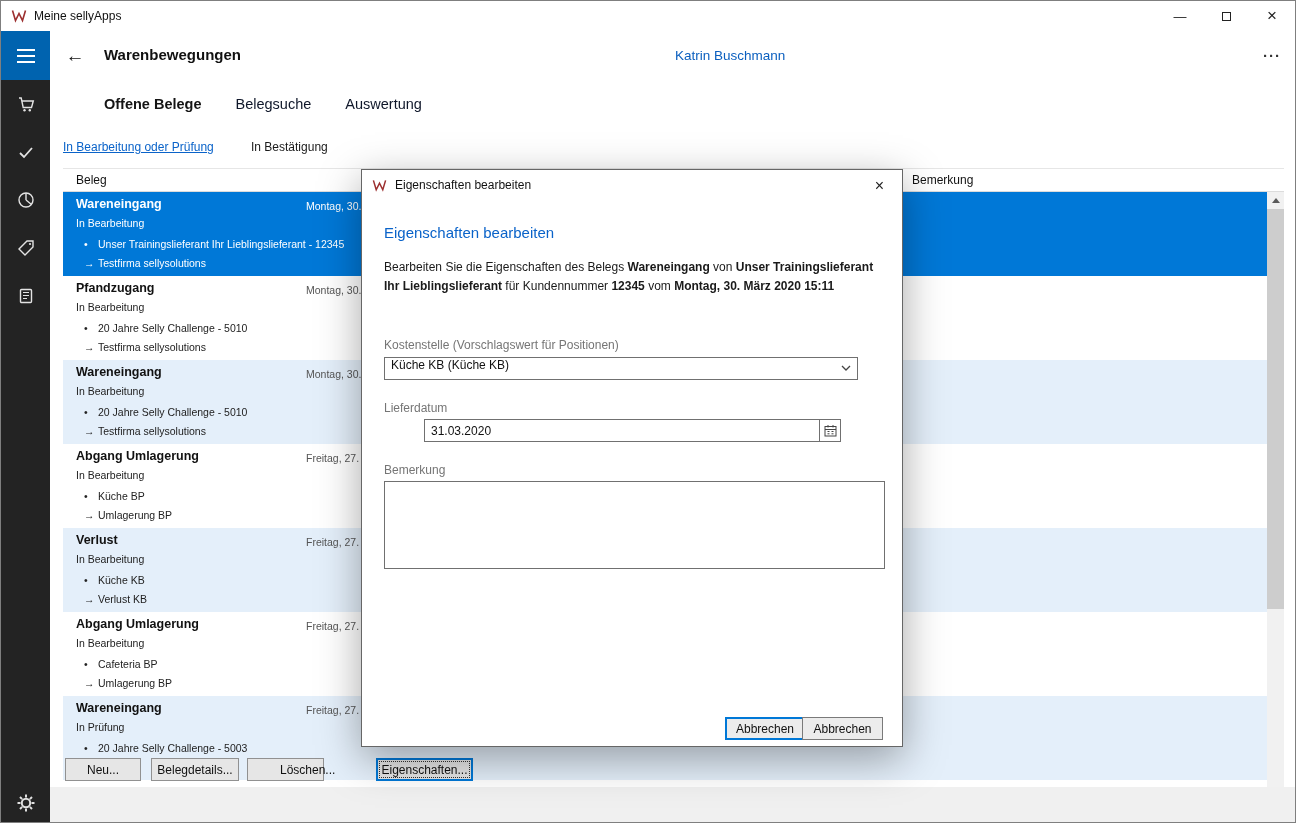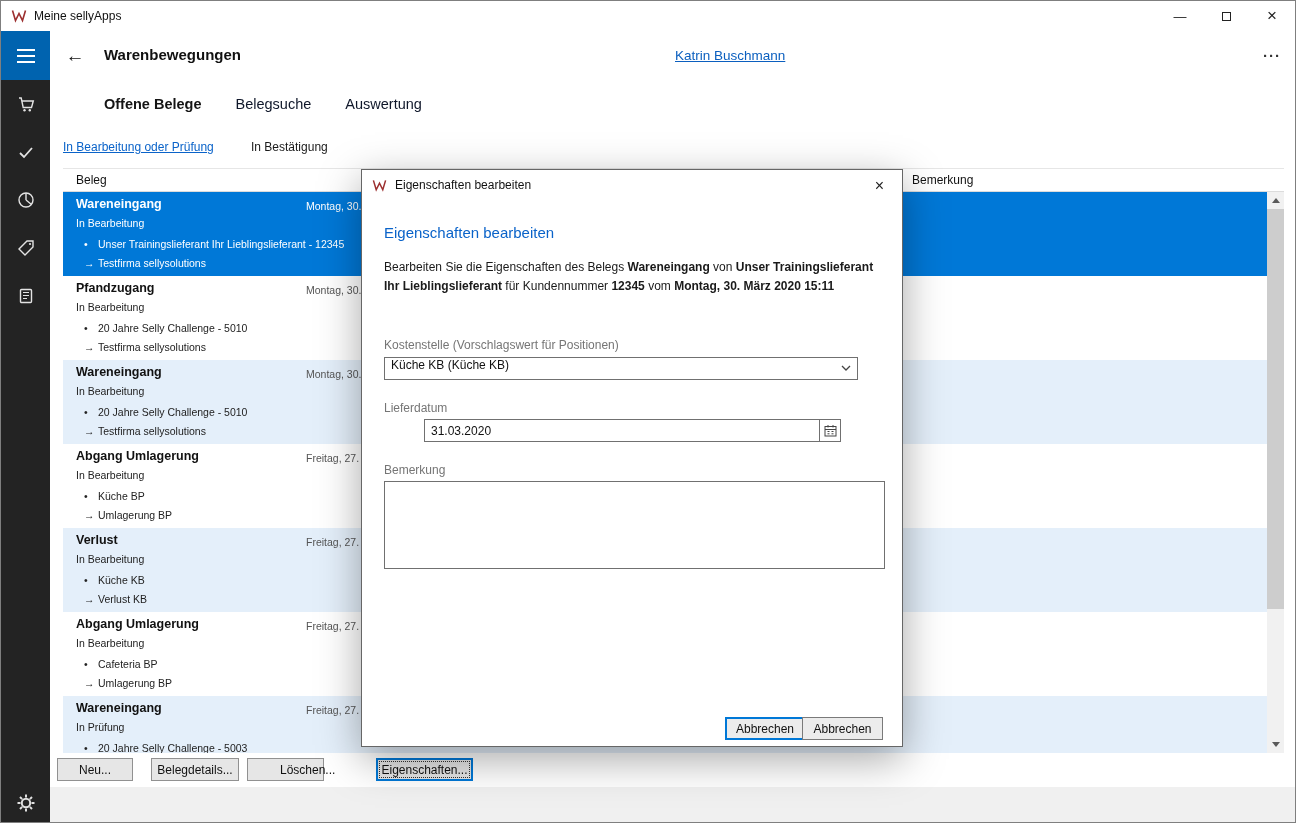--- a/index.html
+++ b/index.html
@@ -19,35 +19,35 @@
   .sidebar { position:absolute; left:0; top:30px; width:49px; bottom:0; background:#232323; }
   .hamburger { position:absolute; left:0; top:0; width:49px; height:49px; background:#0063af; display:flex; flex-direction:column; align-items:center; justify-content:center; gap:4px; }
   .hamburger i { display:block; width:18px; height:2px; background:#fff; }
   .side-items { position:absolute; top:49px; left:0; width:49px; }
   .side-item { width:49px; height:48px; display:flex; align-items:center; justify-content:center; }
   .side-gear { position:absolute; bottom:9px; left:0; width:49px; display:flex; justify-content:center; }
 
   
   .back-button { position:absolute; left:62px; top:43px; width:24px; height:24px; font-size:19px; color:#111; text-align:center; line-height:24px; }
   .page-title { position:absolute; left:103px; top:45px; font-size:15px; font-weight:bold; color:#111; }
-  .user-name { position:absolute; left:674px; top:47px; font-size:13.5px; color:#0b5fbf;text-decoration:underline; }
+  .user-name { position:absolute; left:674px; top:47px; font-size:13.5px; color:#0b5fbf; }
   .more-button { position:absolute; left:1256px; top:44px; width:30px; height:24px; font-size:15px; font-weight:bold; color:#333; text-align:center; letter-spacing:1px; line-height:22px; }
 
   
   .tabs { position:absolute; left:75px; top:95px; display:flex; gap:34px; }
   .tab { font-size:14.5px; color:#0f172a; cursor:default; }
   .tab.active { color:#141414; font-weight:bold;margin-left:28px; }
   .subtabs { position:absolute; left:62px; top:139px; }
   .subtab { position:absolute; top:0; font-size:12px; color:#1a1a1a; white-space:nowrap; }
   .subtab.active { color:#0a63c9; text-decoration:underline; }
   .subtab.s0 { left:0; }
   .subtab.s1 { left:188px; }
 
   
-  .list { position:absolute; left:62px; top:167px; width:1221px; height:585px; background:#fff; border-top:1px solid #e6e6e6; }
+  .list { position:absolute; left:62px; top:167px; width:1221px; height:655px; background:#fff; border-top:1px solid #e6e6e6; }
   .list-header { position:relative; height:23px; border-bottom:1px solid #dcdcdc; }
   .col-h { position:absolute; top:4px; font-size:12px; color:#111; }
   .col-beleg { left:13px; }
   .col-bemerkung { left:849px; }
   .rows { position:absolute; left:0; top:23px; right:17px; bottom:0; overflow:hidden; }
   .row { position:relative; height:84px; background:#fff; }
   .row.alt { background:#e4effa; }
   .row.selected { background:#0078d7; }
   .row-title { position:absolute; left:13px; top:5px; font-size:12.5px; font-weight:bold; color:#111; }
   .row-date { position:absolute; left:243px; top:8px; font-size:10.5px; color:#555; white-space:nowrap; }
@@ -60,21 +60,21 @@
   
   .scrollbar { position:absolute; right:0; top:23px; bottom:0; width:17px; background:#f1f1f1; }
   .sb-btn { position:absolute; left:0; width:17px; height:17px; display:flex; align-items:center; justify-content:center; }
   .sb-up { top:0; } .sb-down { bottom:0; }
   .tri-up { width:0; height:0; border-left:4px solid transparent; border-right:4px solid transparent; border-bottom:5px solid #5a5a5a; }
   .tri-down { width:0; height:0; border-left:4px solid transparent; border-right:4px solid transparent; border-top:5px solid #5a5a5a; }
   .sb-thumb { position:absolute; left:0; top:17px; width:17px; height:400px; background:#cdcdcd; }
 
   
   .action-btn { position:absolute; top:757px; height:23px; background:#e6e6e6; border:1px solid #919191; font-size:12px; color:#111; text-align:center; font-family:inherit; }
-  .btn-new { left:56px; width:76px; }
+  .btn-new { left:64px; width:76px; }
   .btn-details { left:150px; width:88px; }
   .btn-delete { left:246px; width:77px;padding-left:32px; }
   .btn-props { left:375px; width:97px; border:1px solid #0078d7; box-shadow:inset 0 0 0 1px #0078d7; outline:1px dotted #333; outline-offset:-4px; }
   .footer { position:absolute; left:49px; right:0; top:786px; bottom:0; background:#f0f0f0; }
 
   
   .dialog { position:absolute; left:360px; top:168px; width:542px; height:578px; background:#fff; border:1px solid #666; box-shadow:0 12px 40px rgba(0,0,0,.35); }
   .dlg-titlebar { position:relative; height:31px; }
   .dlg-icon { position:absolute; left:10px; top:8px; width:15px; height:15px; }
   .dlg-title { position:absolute; left:33px; top:0; line-height:31px; font-size:12px; color:#111; }

